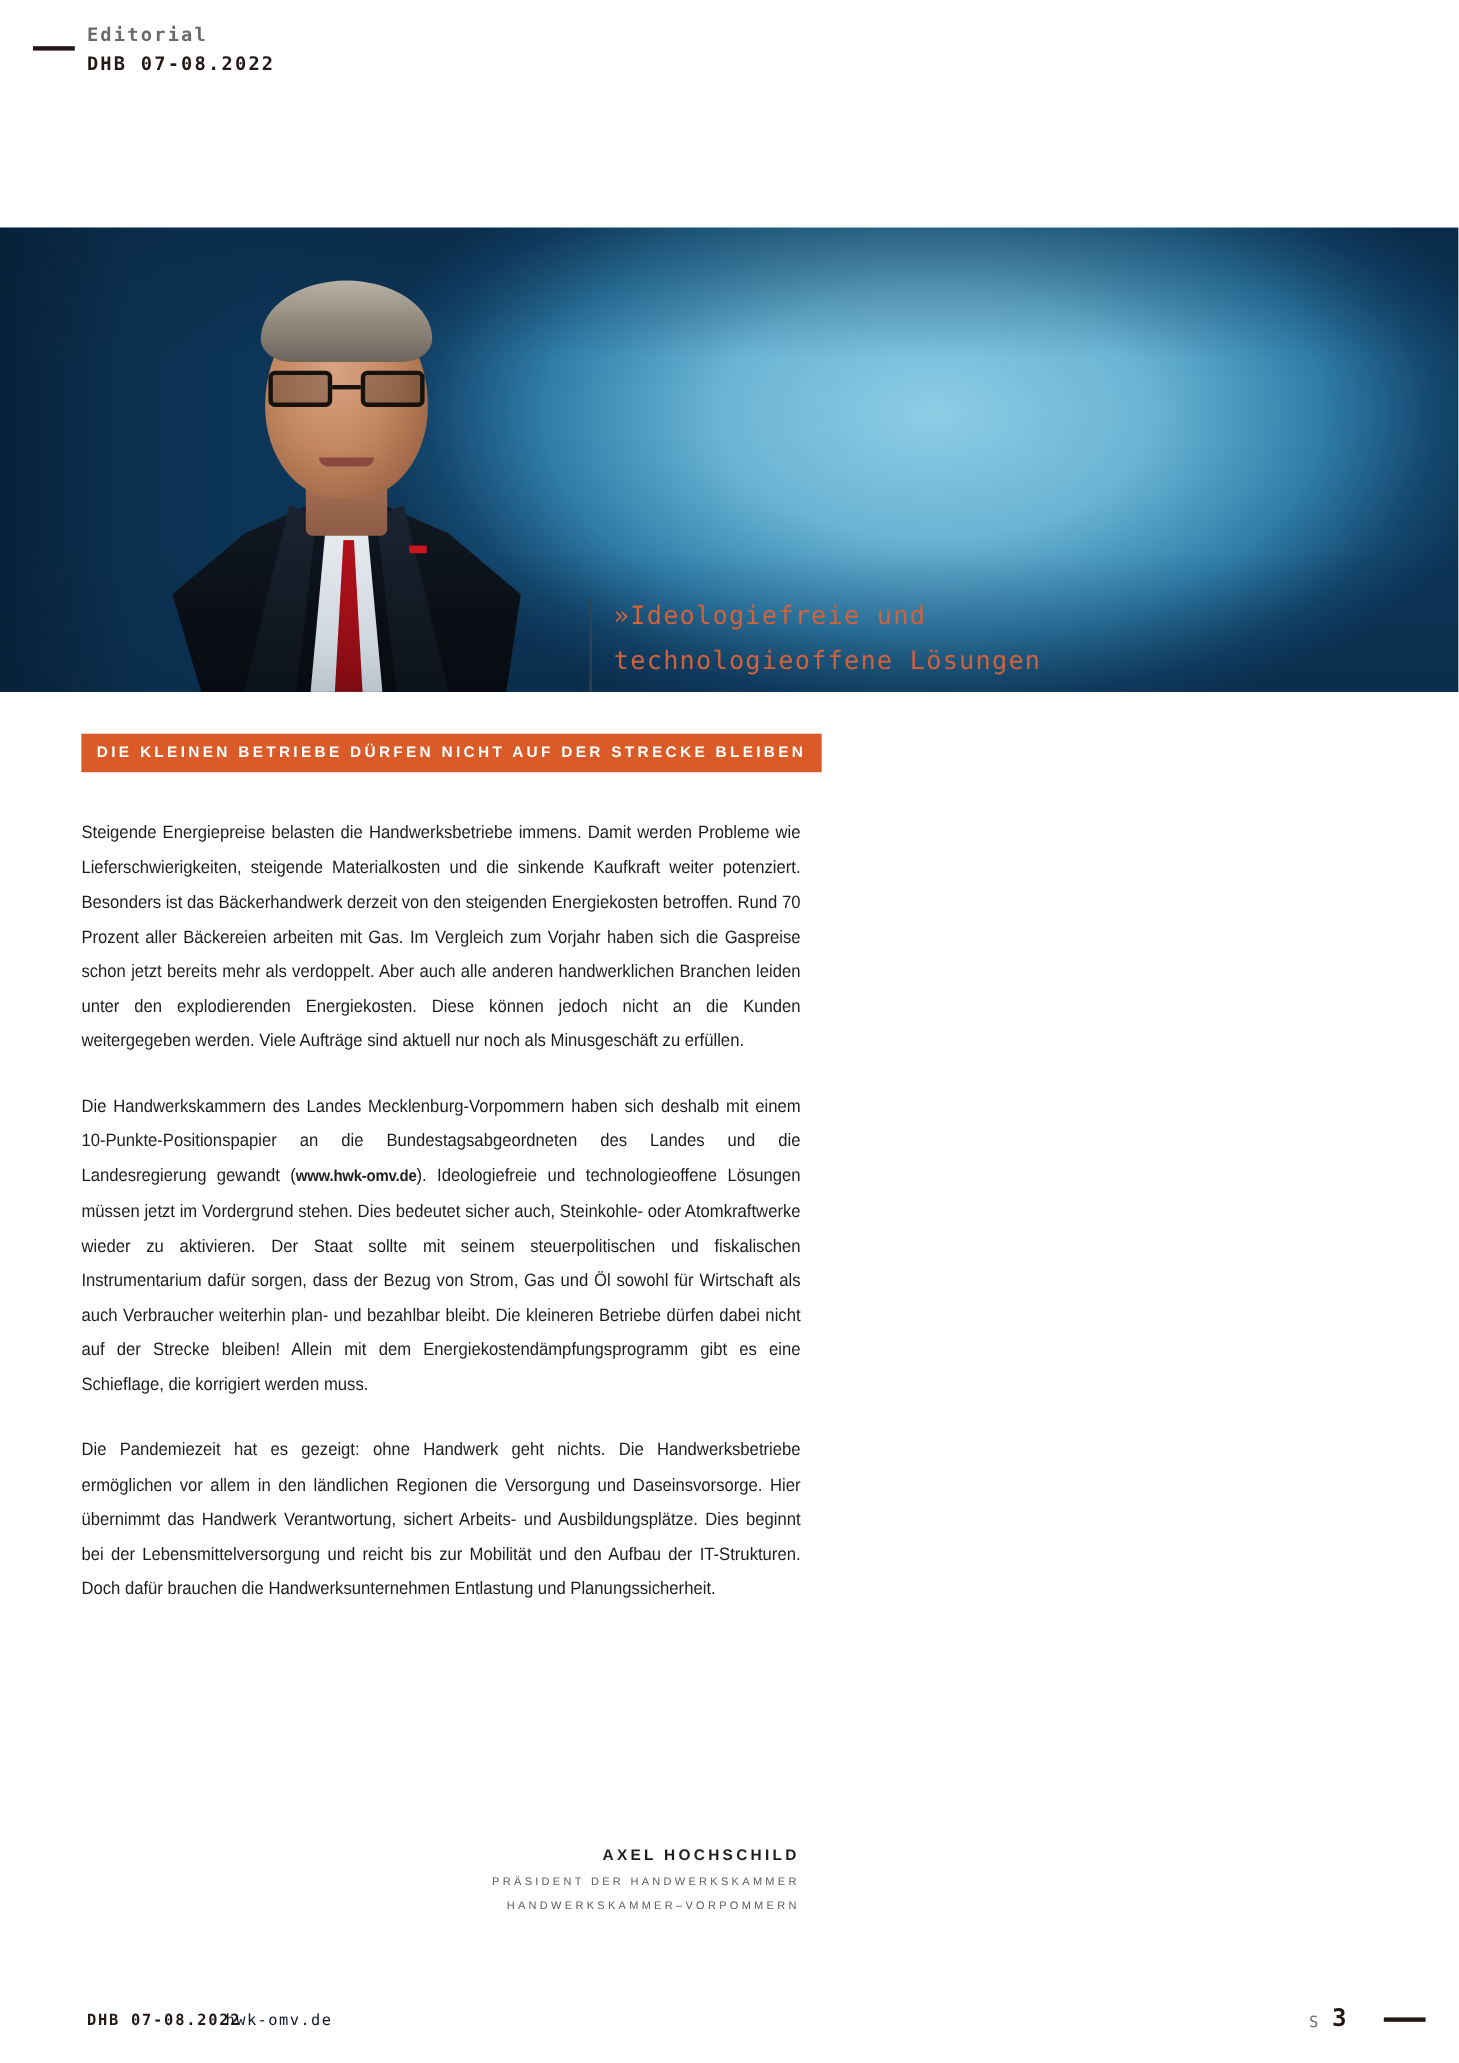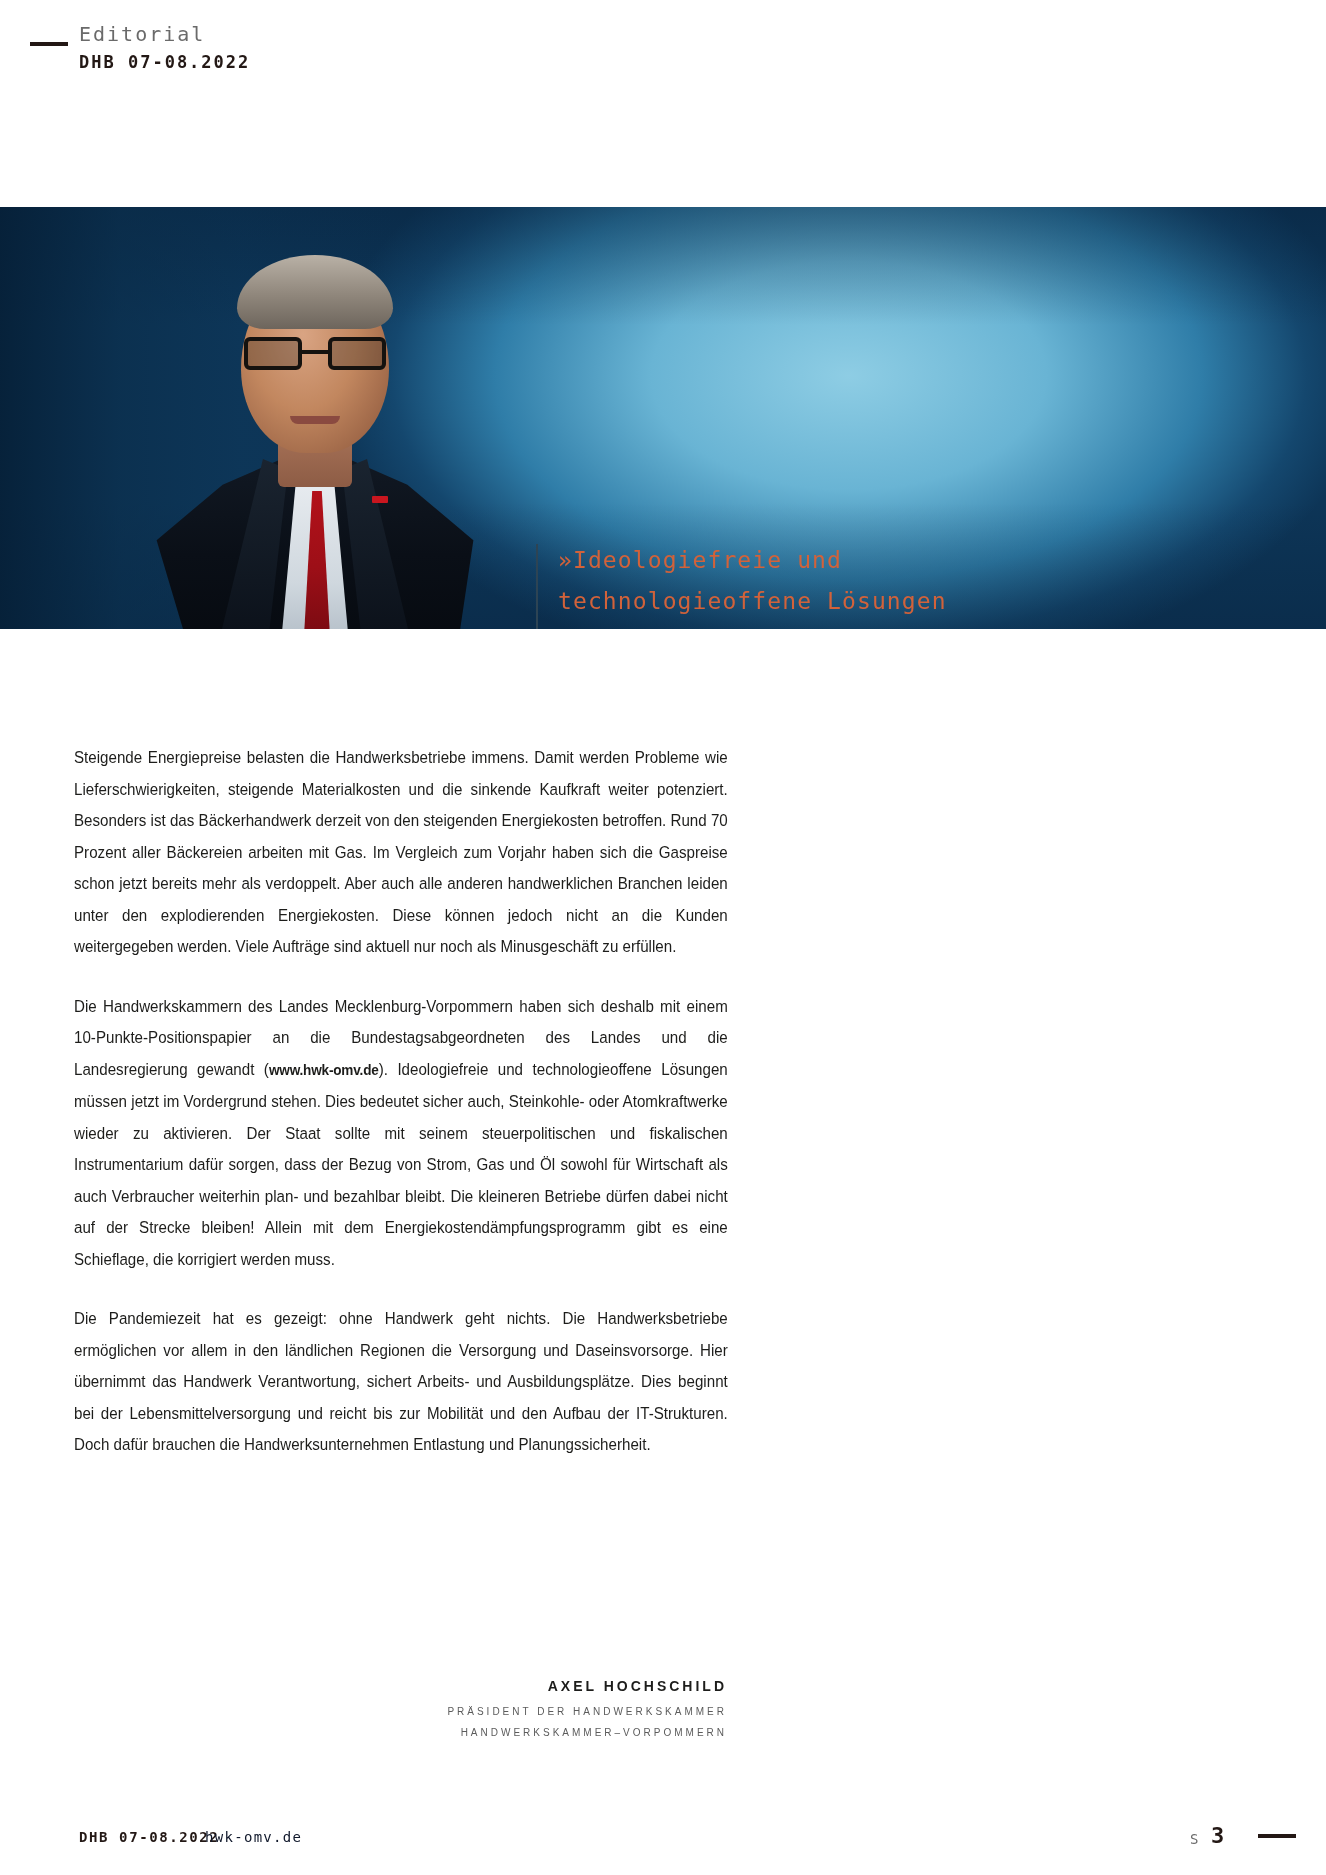--- a/index.html
+++ b/index.html
@@ -29,24 +29,24 @@
     background: #231815;
   }
   .header-block {
     position: absolute;
     left: 79px;
     top: 24px;
     line-height: 1.0;
   }
   .header-kicker {
     font-family: "DejaVu Sans Mono", monospace;
-    font-size: 20px;
+    font-size: 17px;
     letter-spacing: 2.0px;
     color: #6a6a6a;
-    font-weight: 400;
+    font-weight: 700;
   }
   .header-issue {
     margin-top: 10px;
     font-family: "DejaVu Sans Mono", monospace;
     font-size: 17px;
     letter-spacing: 2.0px;
     color: #231815;
     font-weight: 700;
   }
 
@@ -372,20 +372,23 @@
 
     <div class="quote-wrap">
       <div class="quote-bar"></div>
       <blockquote class="quote-text">»Ideologiefreie und
 technologieoffene Lösungen
 müssen jetzt im Vordergrund
 stehen.«</blockquote>
     </div>
   </div>
 
+  <div class="banner">
+    <span class="banner-text">DIE KLEINEN BETRIEBE DÜRFEN NICHT AUF DER STRECKE BLEIBEN</span>
+  </div>
 
   <div class="body-col">
     <p><span>Steigende Energiepreise belasten die Handwerksbetriebe immens. Damit werden Probleme wie Lieferschwierigkeiten, steigende Materialkosten und die sinkende Kaufkraft weiter potenziert. Besonders ist das Bäckerhandwerk derzeit von den steigenden Energiekosten betroffen. Rund 70 Prozent aller Bäckereien arbeiten mit Gas. Im Vergleich zum Vorjahr haben sich die Gaspreise schon jetzt bereits mehr als verdoppelt. Aber auch alle anderen handwerklichen Branchen leiden unter den explodierenden Energiekosten. Diese können jedoch nicht an die Kunden weitergegeben werden. Viele Aufträge sind aktuell nur noch als Minusgeschäft zu erfüllen.</span></p>
     <p><span>Die Handwerkskammern des Landes Mecklenburg-Vorpommern haben sich deshalb mit einem 10-Punkte-Positionspapier an die Bundestagsabgeordneten des Landes und die Landesregierung gewandt (</span><span class="url">www.hwk-omv.de</span><span>). Ideologiefreie und technologieoffene Lösungen müssen jetzt im Vordergrund stehen. Dies bedeutet sicher auch, Steinkohle- oder Atomkraftwerke wieder zu aktivieren. Der Staat sollte mit seinem steuerpolitischen und fiskalischen Instrumentarium dafür sorgen, dass der Bezug von Strom, Gas und Öl sowohl für Wirtschaft als auch Verbraucher weiterhin plan- und bezahlbar bleibt. Die kleineren Betriebe dürfen dabei nicht auf der Strecke bleiben! Allein mit dem Energiekostendämpfungsprogramm gibt es eine Schieflage, die korrigiert werden muss.</span></p>
     <p><span>Die Pandemiezeit hat es gezeigt: ohne Handwerk geht nichts. Die Handwerksbetriebe ermöglichen vor allem in den ländlichen Regionen die Versorgung und Daseinsvorsorge. Hier übernimmt das Handwerk Verantwortung, sichert Arbeits- und Ausbildungsplätze. Dies beginnt bei der Lebensmittelversorgung und reicht bis zur Mobilität und den Aufbau der IT-Strukturen. Doch dafür brauchen die Handwerksunternehmen Entlastung und Planungssicherheit.</span></p>
   </div>
 
   <div class="signature">
     <div class="sig-name">AXEL HOCHSCHILD</div>
     <div class="sig-role1">PRÄSIDENT DER HANDWERKSKAMMER</div>

